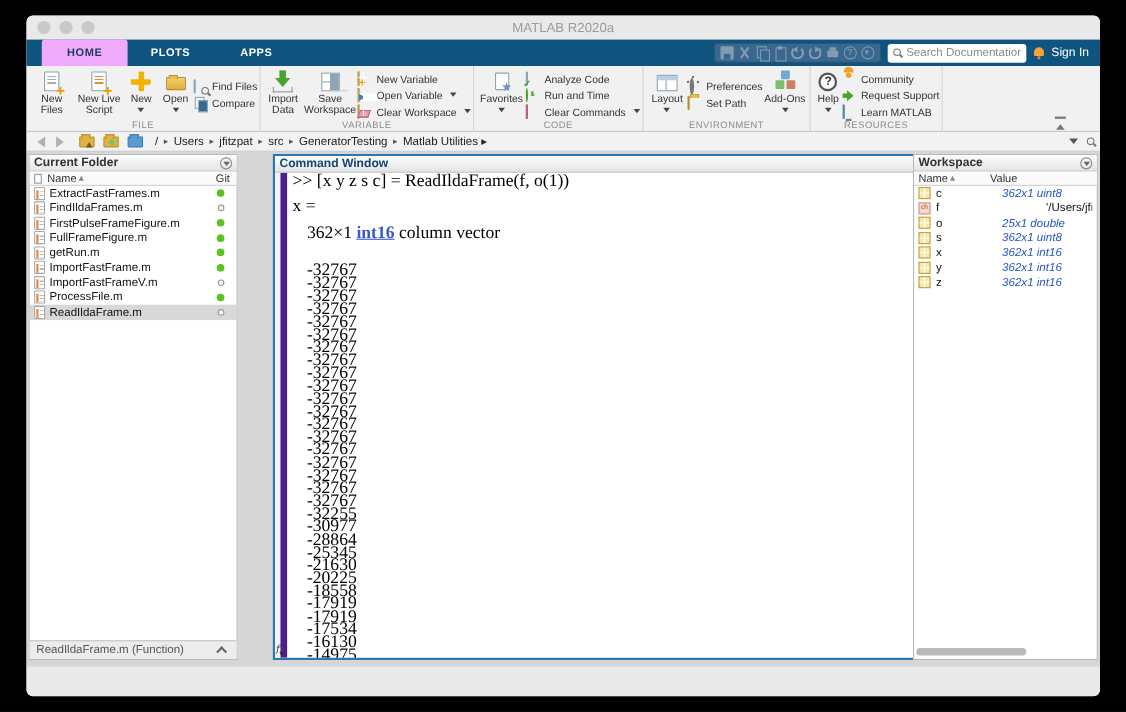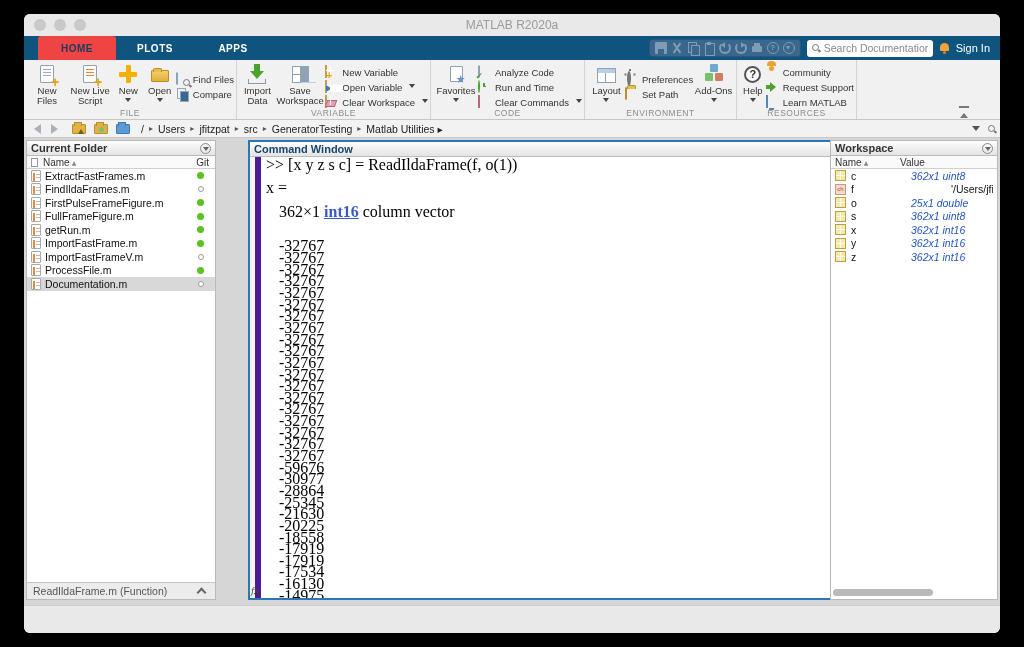--- a/index.html
+++ b/index.html
@@ -10,21 +10,21 @@
   
   .titlebar { position:relative; height:22px; background:#e9e9e9; display:flex; align-items:center; }
   .traffic { display:flex; gap:8px; margin-left:10px; }
   .tl { width:12px; height:12px; border-radius:50%; background:#c9c9c9; }
   .win-title { position:absolute; left:0; right:0; text-align:center; font-size:12px; color:#9b9b9b; }
 
   
   .tabstrip { position:relative; height:24px; background:#0e547f; display:flex; align-items:flex-end; }
   .tabs { display:flex; height:24px; margin-left:14px; }
   .tab { width:78px; display:flex; align-items:center; justify-content:center; font-size:10px; font-weight:bold; color:#fff; letter-spacing:.5px; cursor:default; }
-  .tab.active { background:#ef4444; color:#173c5e; border-radius:3px 3px 0 0;text-align:right; }
+  .tab.active { background:#f0abfc; color:#173c5e; border-radius:3px 3px 0 0;text-align:right; }
   .tab-right { position:absolute; right:6px; top:2px; height:20px; display:flex; align-items:center; gap:6px; }
   .qa-group { display:flex; align-items:center; gap:4px; background:#39678e; border:1px solid #2b567a; border-radius:3px; padding:2px 5px; height:18px; }
   .qa-ic { position:relative; width:12px; height:12px; opacity:.8; }
   .ic-save2 { background:#93a9bc; border-radius:1px; }
   .ic-save2::after { content:""; position:absolute; left:3px; bottom:0; width:6px; height:5px; background:#39678e; }
   .ic-cut::before,.ic-cut::after { content:""; position:absolute; left:5px; top:0; width:2px; height:12px; background:#93a9bc; }
   .ic-cut::before { transform:rotate(35deg); } .ic-cut::after { transform:rotate(-35deg); }
   .ic-copy::before { content:""; position:absolute; left:1px; top:0; width:7px; height:9px; border:1.5px solid #93a9bc; }
   .ic-copy::after { content:""; position:absolute; left:4px; top:3px; width:7px; height:9px; border:1.5px solid #93a9bc; background:#39678e; }
   .ic-paste::before { content:""; position:absolute; left:2px; top:1px; width:8px; height:11px; border:1.5px solid #93a9bc; }
@@ -534,21 +534,21 @@
           </div>
 
           <div class="cf-row">
             <span class="ic-mfile"></span>
             <span class="cf-name">ProcessFile.m</span>
             <span class="git-dot filled"></span>
           </div>
 
           <div class="cf-row selected">
             <span class="ic-mfile"></span>
-            <span class="cf-name">Documentation.m</span>
+            <span class="cf-name">ReadIldaFrame.m</span>
             <span class="git-dot hollow"></span>
           </div>
         </div>
       <div class="cf-status">
         <span>ReadIldaFrame.m  (Function)</span>
         <span class="sp" style="flex:1"></span>
         <span class="chev-up"></span>
       </div>
     </div>
 
@@ -603,21 +603,21 @@
               <div class="cw-line">-32767</div>
 
               <div class="cw-line">-32767</div>
 
               <div class="cw-line">-32767</div>
 
               <div class="cw-line">-32767</div>
 
               <div class="cw-line">-32767</div>
 
-              <div class="cw-line">-59676</div>
+              <div class="cw-line">-32255</div>
 
               <div class="cw-line">-30977</div>
 
               <div class="cw-line">-28864</div>
 
               <div class="cw-line">-25345</div>
 
               <div class="cw-line">-21630</div>
 
               <div class="cw-line">-20225</div>

